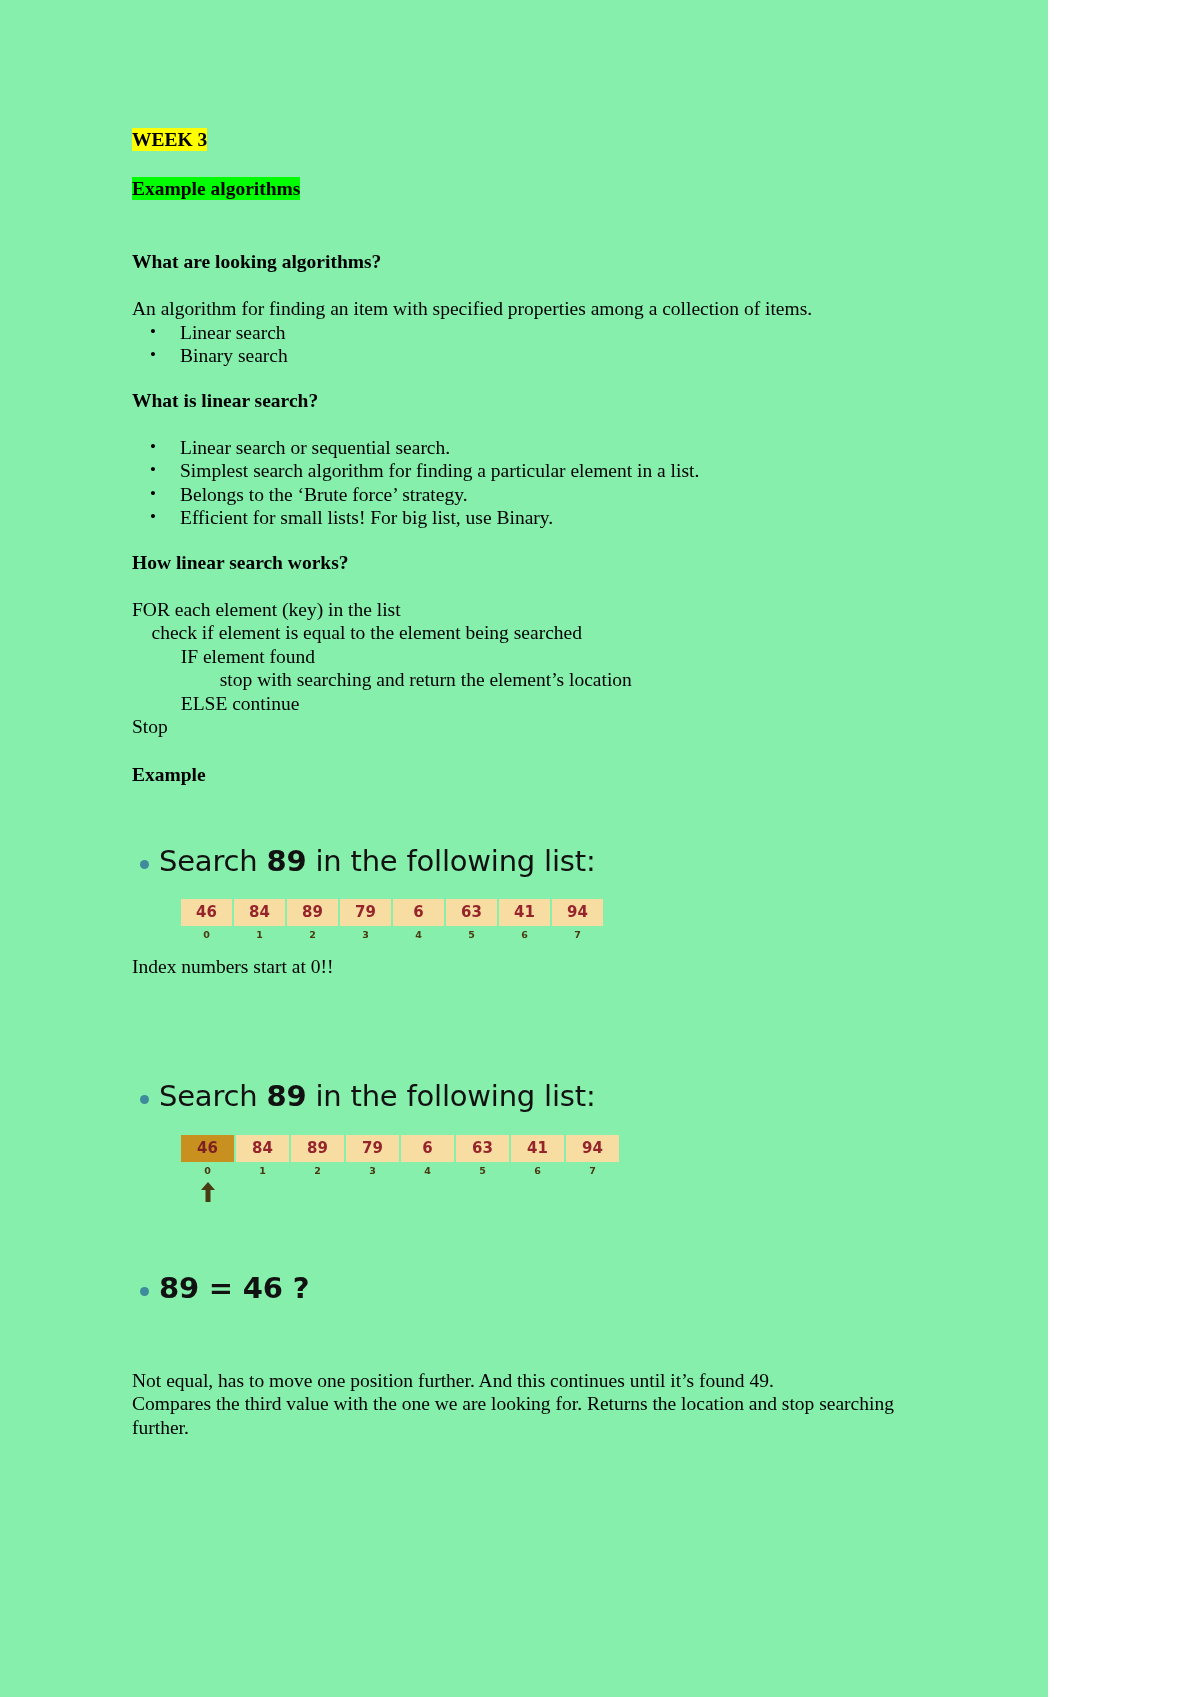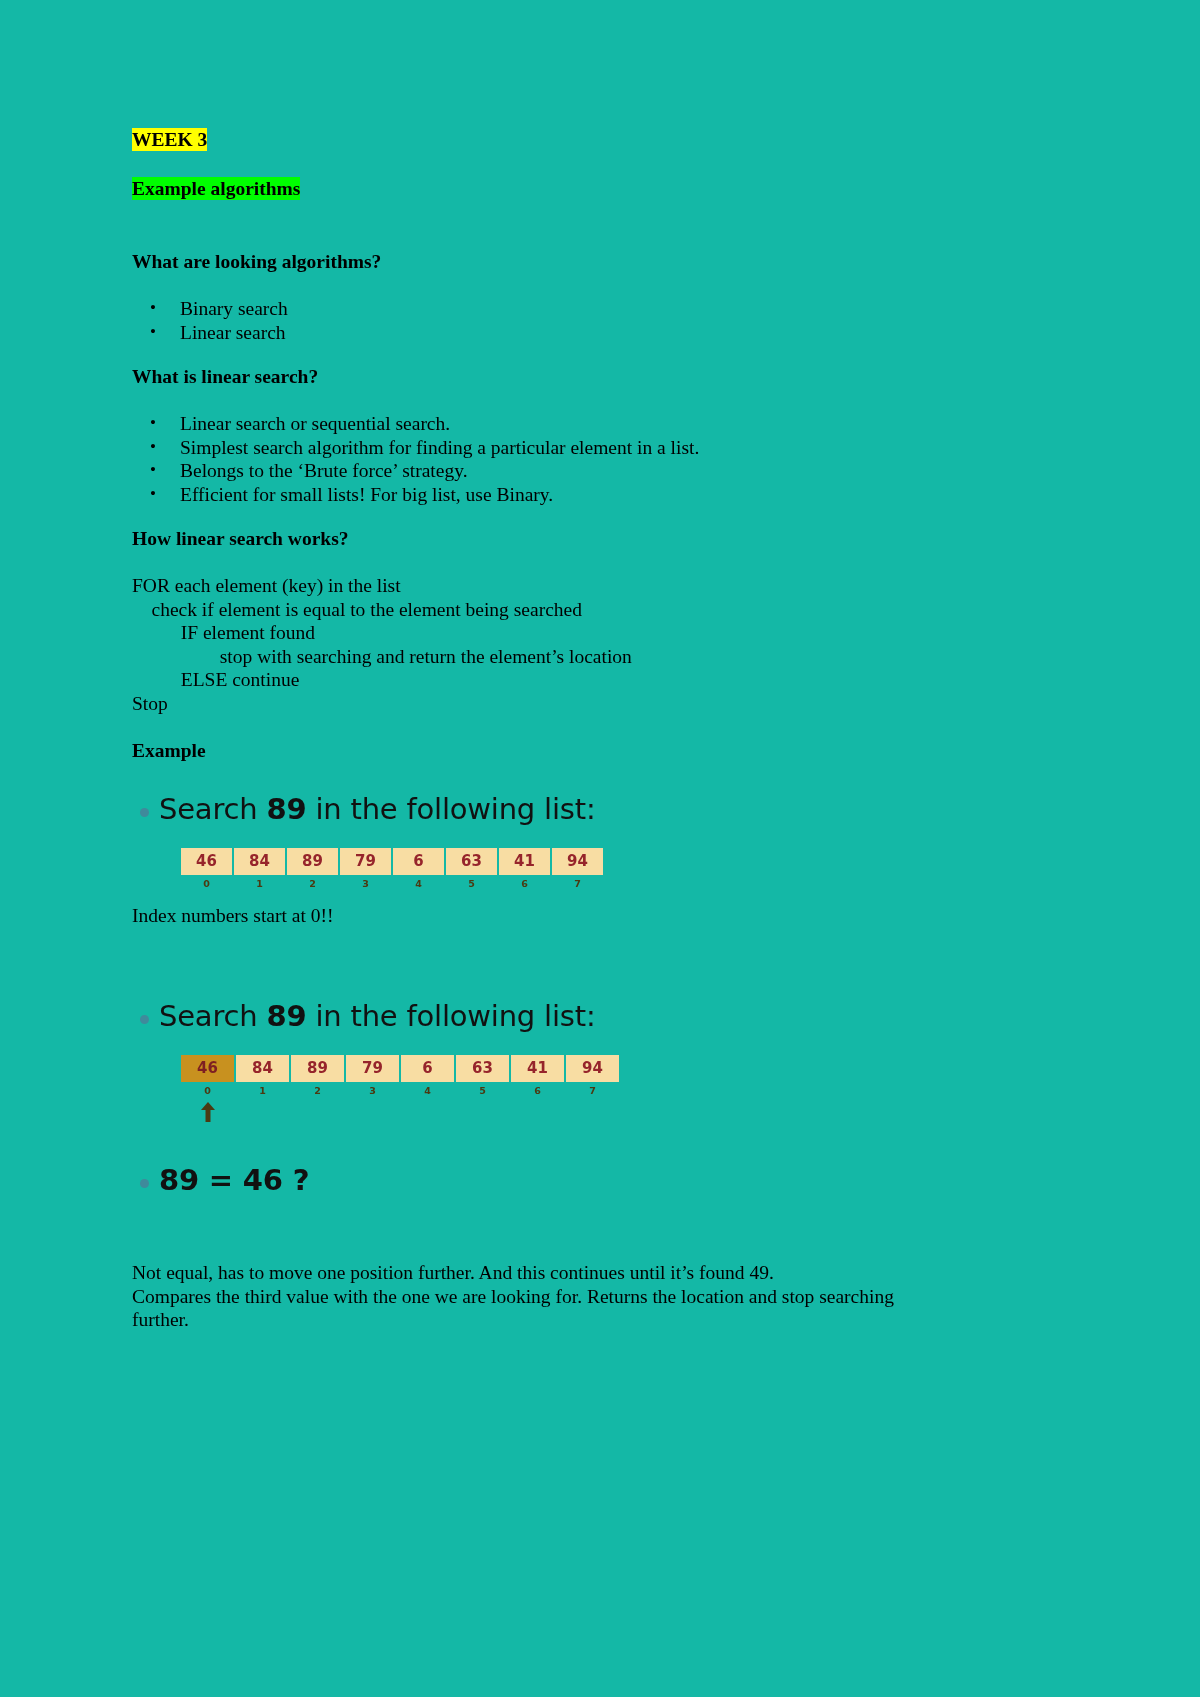--- a/index.html
+++ b/index.html
@@ -7,23 +7,23 @@
     margin: 0;
     padding: 0;
     background: #ffffff;
   }
   body {
     font-family: "Liberation Serif", "DejaVu Serif", serif;
     color: #000000;
   }
   .page {
     position: relative;
-    width: 1200px;
+    width: 1048px;
     height: 1697px;
-    background: #14b8a6;
+    background: #86efac;
     overflow: hidden;
   }
   .content {
     position: absolute;
     left: 132px;
     top: 128px;
     width: 812px;
   }
 
   
@@ -87,20 +87,21 @@
   }
   .slide-title {
     font-family: "DejaVu Sans", "Liberation Sans", sans-serif;
     font-size: 29px;
     line-height: 1.1;
     color: #111111;
     letter-spacing: -0.2px;
     position: relative;
     padding-left: 27px;
     white-space: nowrap;
+    margin-top: 28px;
   }
   .slide-title .sbullet {
     position: absolute;
     left: 8px;
     top: 14px;
     width: 9px;
     height: 9px;
     border-radius: 50%;
     background: #3f8a9b;
   }
@@ -172,27 +173,28 @@
 
 
     <div class="gap-24"></div>
 
     <div class="block">
       <span class="doc-h">What are looking algorithms?</span>
     </div>
 
     <div class="gap-24"></div>
 
+    <p class="doc-p wide">An algorithm for finding an item with specified properties among a collection of items.</p>
 
     <ul class="doc-ul">
       <li>
+        <span>Linear search</span>
+      </li>
+      <li>
         <span>Binary search</span>
-      </li>
-      <li>
-        <span>Linear search</span>
       </li>
     </ul>
 
     <div class="gap-21"></div>
 
     <div class="block">
       <span class="doc-h">What is linear search?</span>
     </div>
 
     <div class="gap-24"></div>

